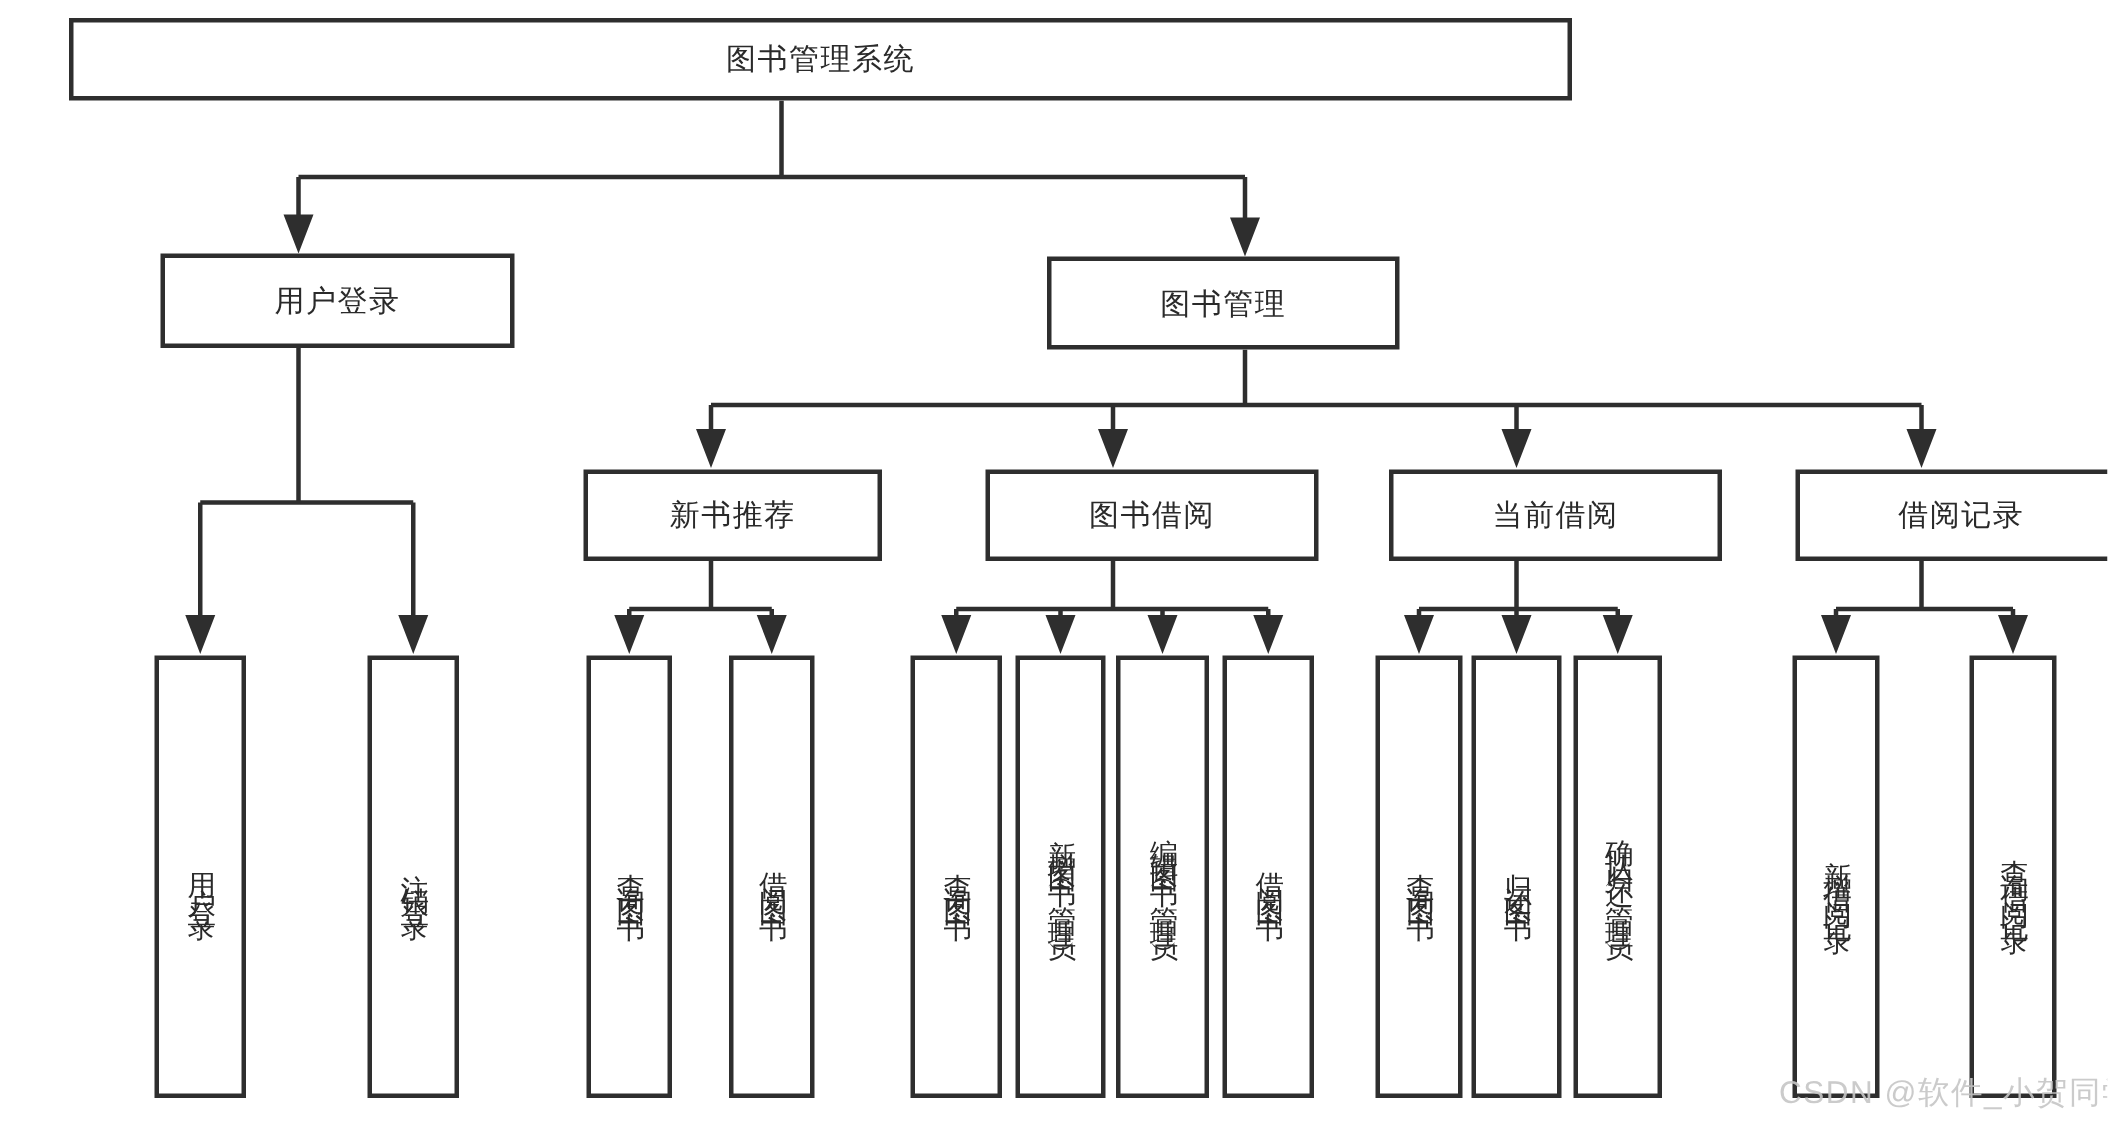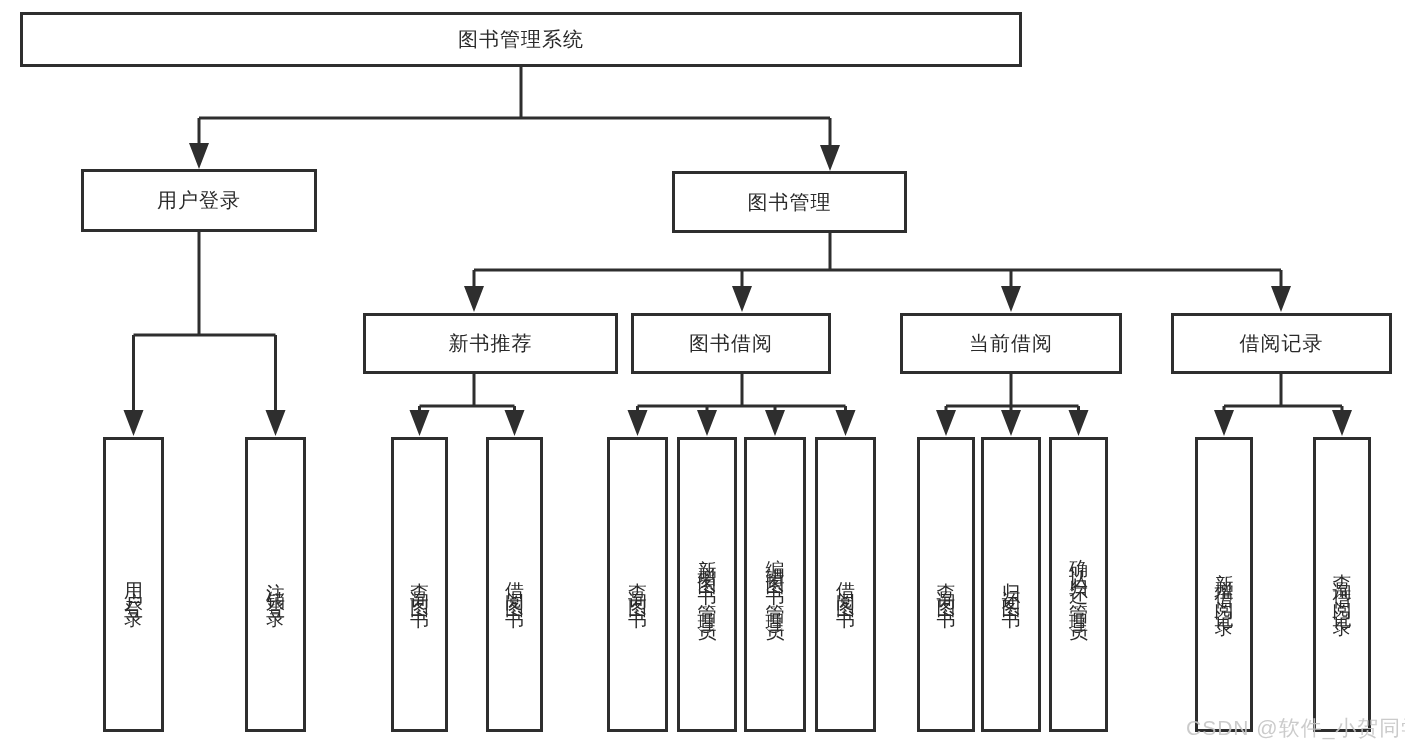--- a/index.html
+++ b/index.html
@@ -33,20 +33,21 @@
     border: 3px solid #2e2e2e;
     color: #2a2a2a;
     display: flex;
     align-items: center;
     justify-content: center;
     text-align: center;
   }
   .h {
     font-size: 20px;
     letter-spacing: 1px;
+    margin-left: 26px;
   }
   .v {
     writing-mode: vertical-rl;
     -webkit-writing-mode: vertical-rl;
     text-orientation: mixed;
     font-size: 19px;
     letter-spacing: 9px;
     line-height: 1.15;
   }
   .watermark {
@@ -94,22 +95,22 @@
       M1068.5 410 H1088.5 L1078.5 436 Z
       M1214 410 H1234 L1224 436 Z
       M1332 410 H1352 L1342 436 Z"></path>
   </svg>
 
   <div class="node h" style="left:20px;top:12px;width:1002px;height:55px;">图书管理系统</div>
 
   <div class="node h" style="left:81px;top:169px;width:236px;height:63px;">用户登录</div>
   <div class="node h" style="left:672px;top:171px;width:235px;height:62px;">图书管理</div>
 
-  <div class="node h" style="left:363px;top:313px;width:255px;height:61px;">新书推荐</div>
-  <div class="node h" style="left:631px;top:313px;width:200px;height:61px;">图书借阅</div>
+  <div class="node h" style="left:363px;top:313px;width:199px;height:61px;">新书推荐</div>
+  <div class="node h" style="left:631px;top:313px;width:222px;height:61px;">图书借阅</div>
   <div class="node h" style="left:900px;top:313px;width:222px;height:61px;">当前借阅</div>
   <div class="node h" style="left:1171px;top:313px;width:221px;height:61px;">借阅记录</div>
 
   <div class="node v" style="left:103px;top:437px;width:61px;height:295px;">用户登录</div>
   <div class="node v" style="left:245px;top:437px;width:61px;height:295px;">注销登录</div>
 
   <div class="node v" style="left:391px;top:437px;width:57px;height:295px;">查询图书</div>
   <div class="node v" style="left:486px;top:437px;width:57px;height:295px;">借阅图书</div>
 
   <div class="node v" style="left:607px;top:437px;width:61px;height:295px;">查询图书</div>

